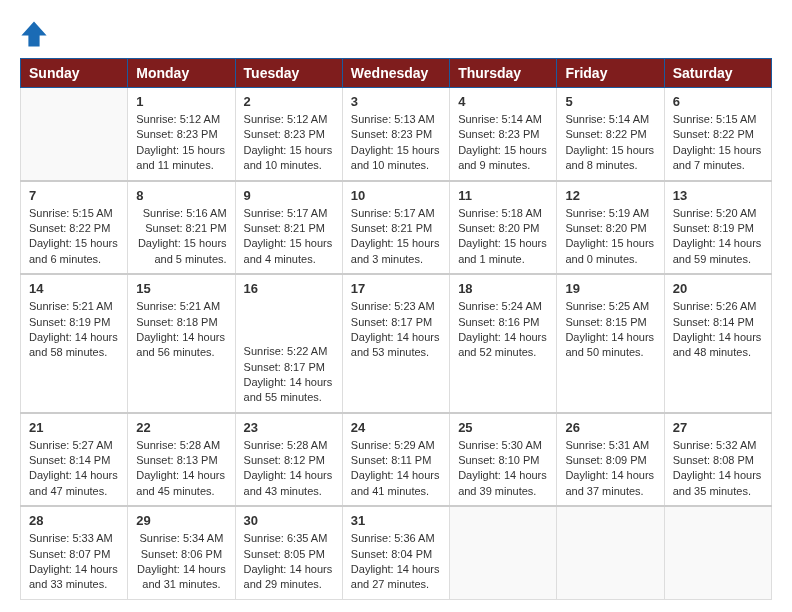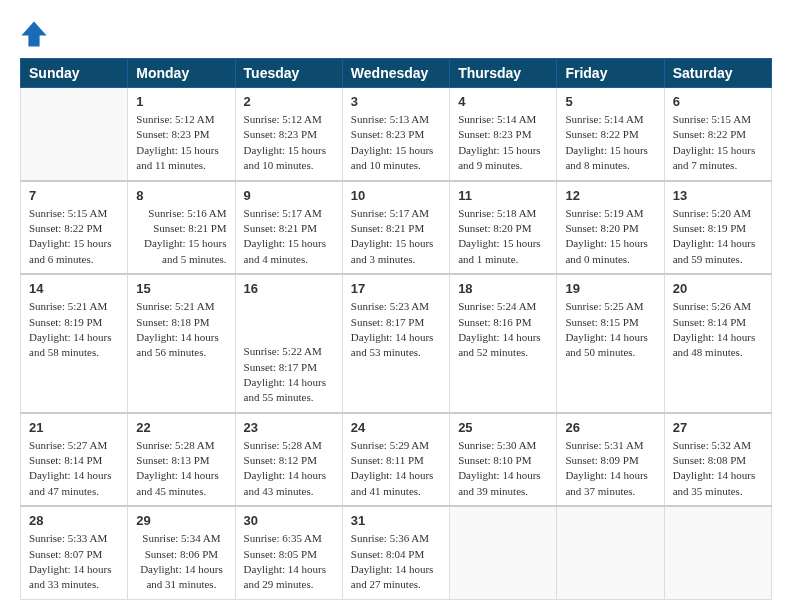--- a/index.html
+++ b/index.html
@@ -53,21 +53,21 @@
       font-size: 16px;
       color: #555;
       margin-top: 4px;
     }
     .calendar {
       width: 100%;
       border-collapse: collapse;
       border: 1px solid #ccc;
     }
     .calendar th {
-      background: #0c4a6e;
+      background: #7f1d1d;
       color: #fff;
       text-align: left;
       padding: 6px 8px;
       font-size: 14px;
       font-weight: bold;
       border: 1px solid #1a5a9e;
     }
     .calendar td {
       vertical-align: top;
       padding: 6px 8px;
@@ -84,21 +84,20 @@
     .day-number {
       font-size: 13px;
       font-weight: bold;
       color: #333;
       margin-bottom: 3px;
     }
     .day-info {
       line-height: 1.4;
       font-size: 11px;
       color: #333;
-      font-family: Liberation Serif, serif;
     }
     .week-row td {
       border-bottom: 2px solid #ccc;
     }
   </style>
 </head>
 <body>
 
 <div class="header">
   <div class="logo">

